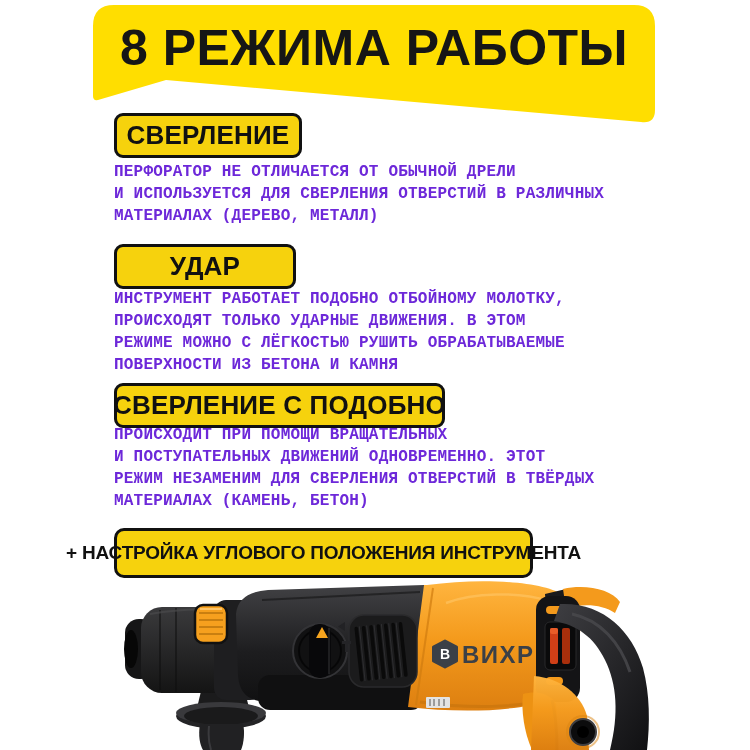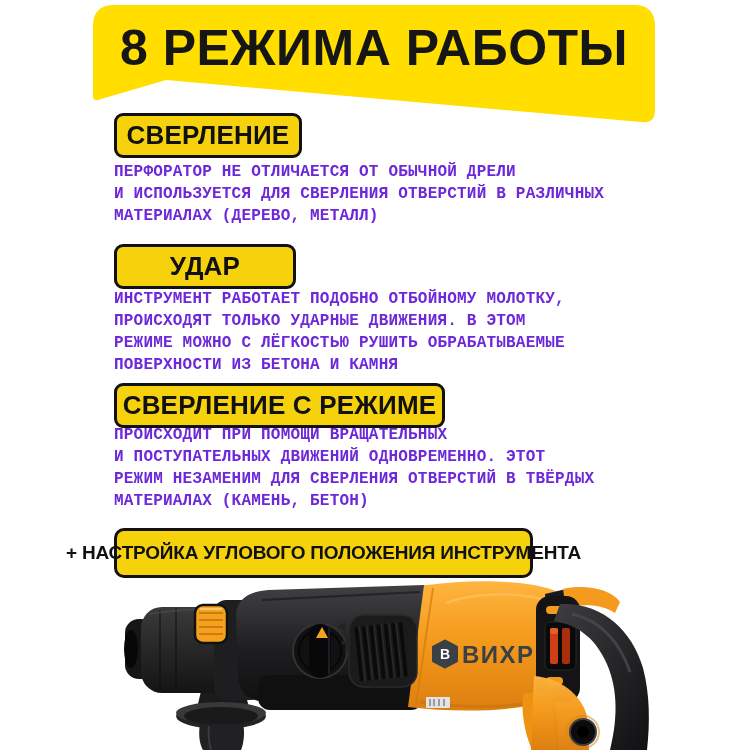--- a/index.html
+++ b/index.html
@@ -65,21 +65,21 @@
 
 <div class="abs badge h badge2">
   <span>УДАР</span>
 </div>
 <div class="abs body-text body2">ИНСТРУМЕНТ РАБОТАЕТ ПОДОБНО ОТБОЙНОМУ МОЛОТКУ,
 ПРОИСХОДЯТ ТОЛЬКО УДАРНЫЕ ДВИЖЕНИЯ. В ЭТОМ
 РЕЖИМЕ МОЖНО С ЛЁГКОСТЬЮ РУШИТЬ ОБРАБАТЫВАЕМЫЕ
 ПОВЕРХНОСТИ ИЗ БЕТОНА И КАМНЯ</div>
 
 <div class="abs badge h badge3">
-  <span>СВЕРЛЕНИЕ С РЕЖИМЕ</span>
+  <span>СВЕРЛЕНИЕ С ПОДОБНО</span>
 </div>
 <div class="abs body-text body3">ПРОИСХОДИТ ПРИ ПОМОЩИ ВРАЩАТЕЛЬНЫХ
 И ПОСТУПАТЕЛЬНЫХ ДВИЖЕНИЙ ОДНОВРЕМЕННО. ЭТОТ
 РЕЖИМ НЕЗАМЕНИМ ДЛЯ СВЕРЛЕНИЯ ОТВЕРСТИЙ В ТВЁРДЫХ
 МАТЕРИАЛАХ (КАМЕНЬ, БЕТОН)</div>
 
 <div class="abs badge badge-footer">
   <span>+ НАСТРОЙКА УГЛОВОГО ПОЛОЖЕНИЯ ИНСТРУМЕНТА</span>
 </div>
 

